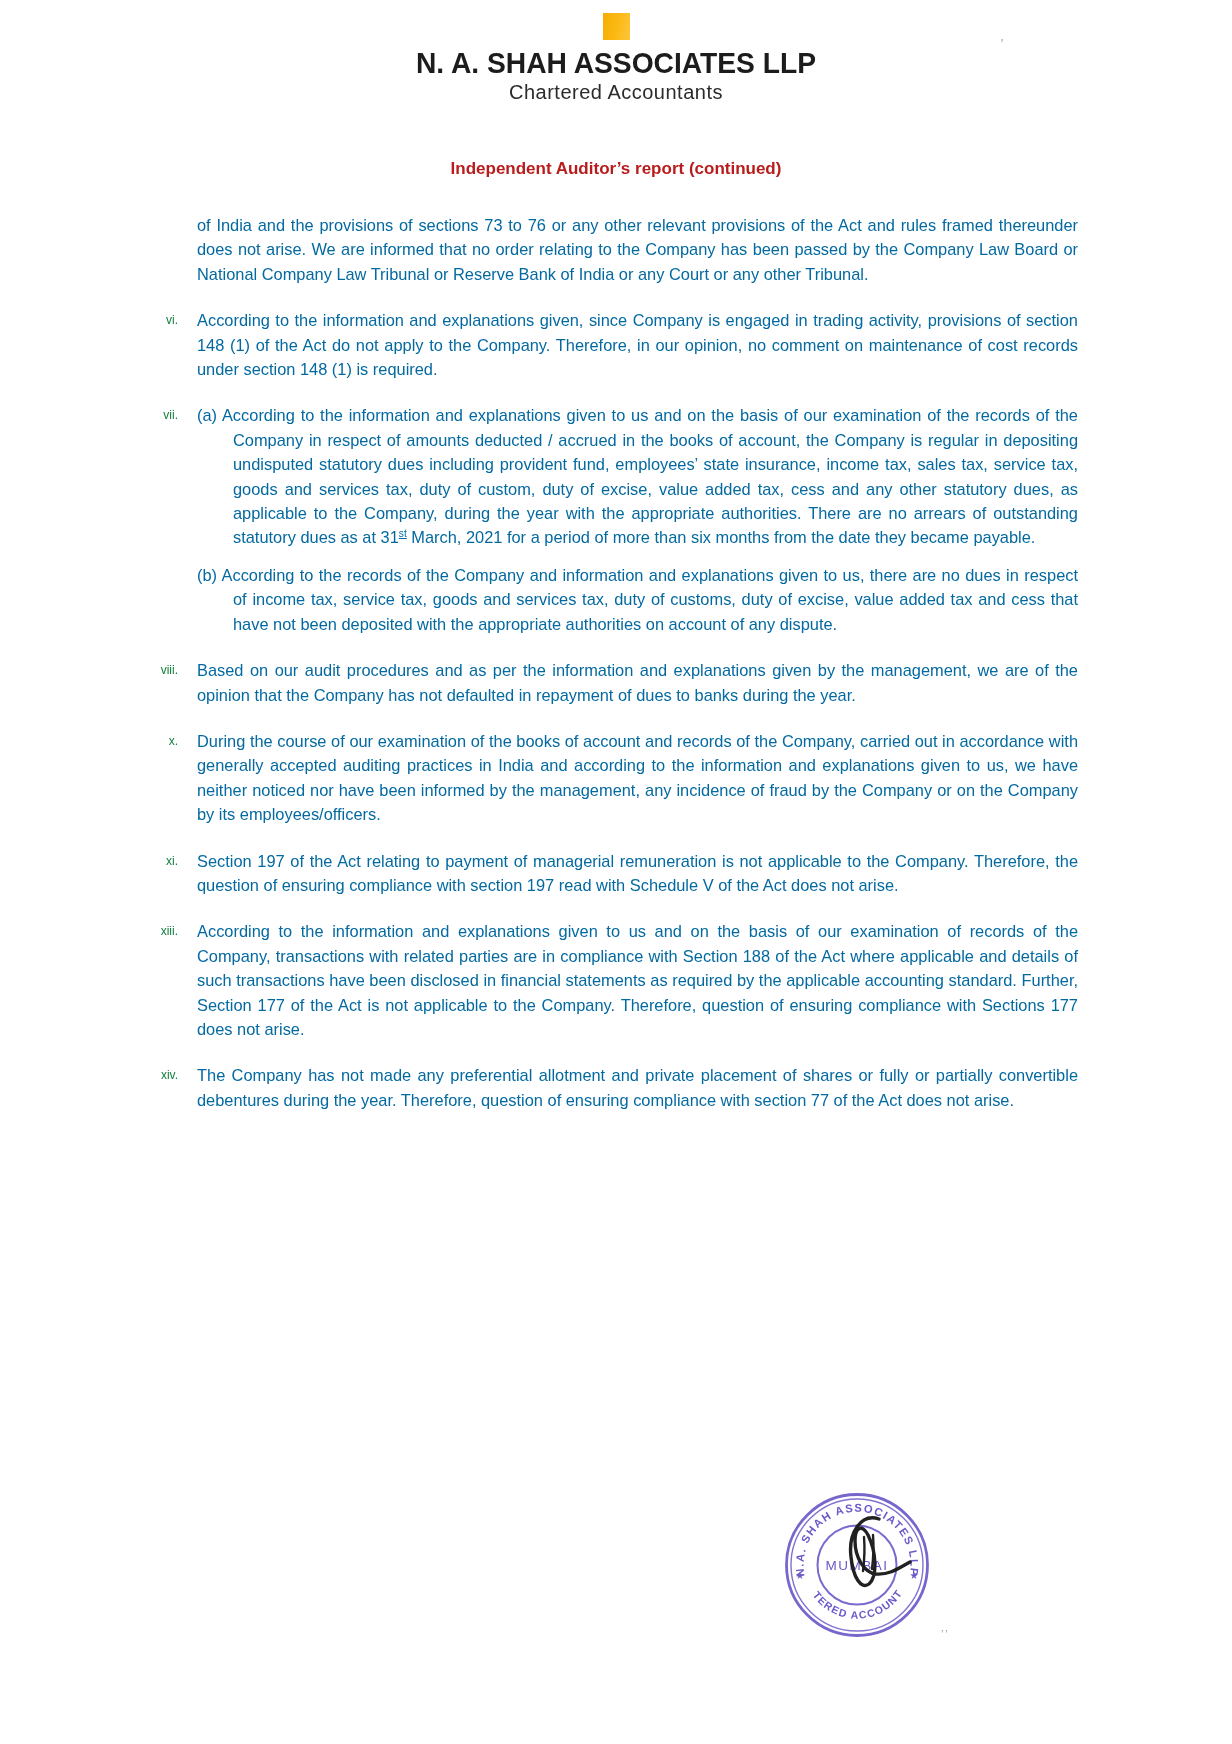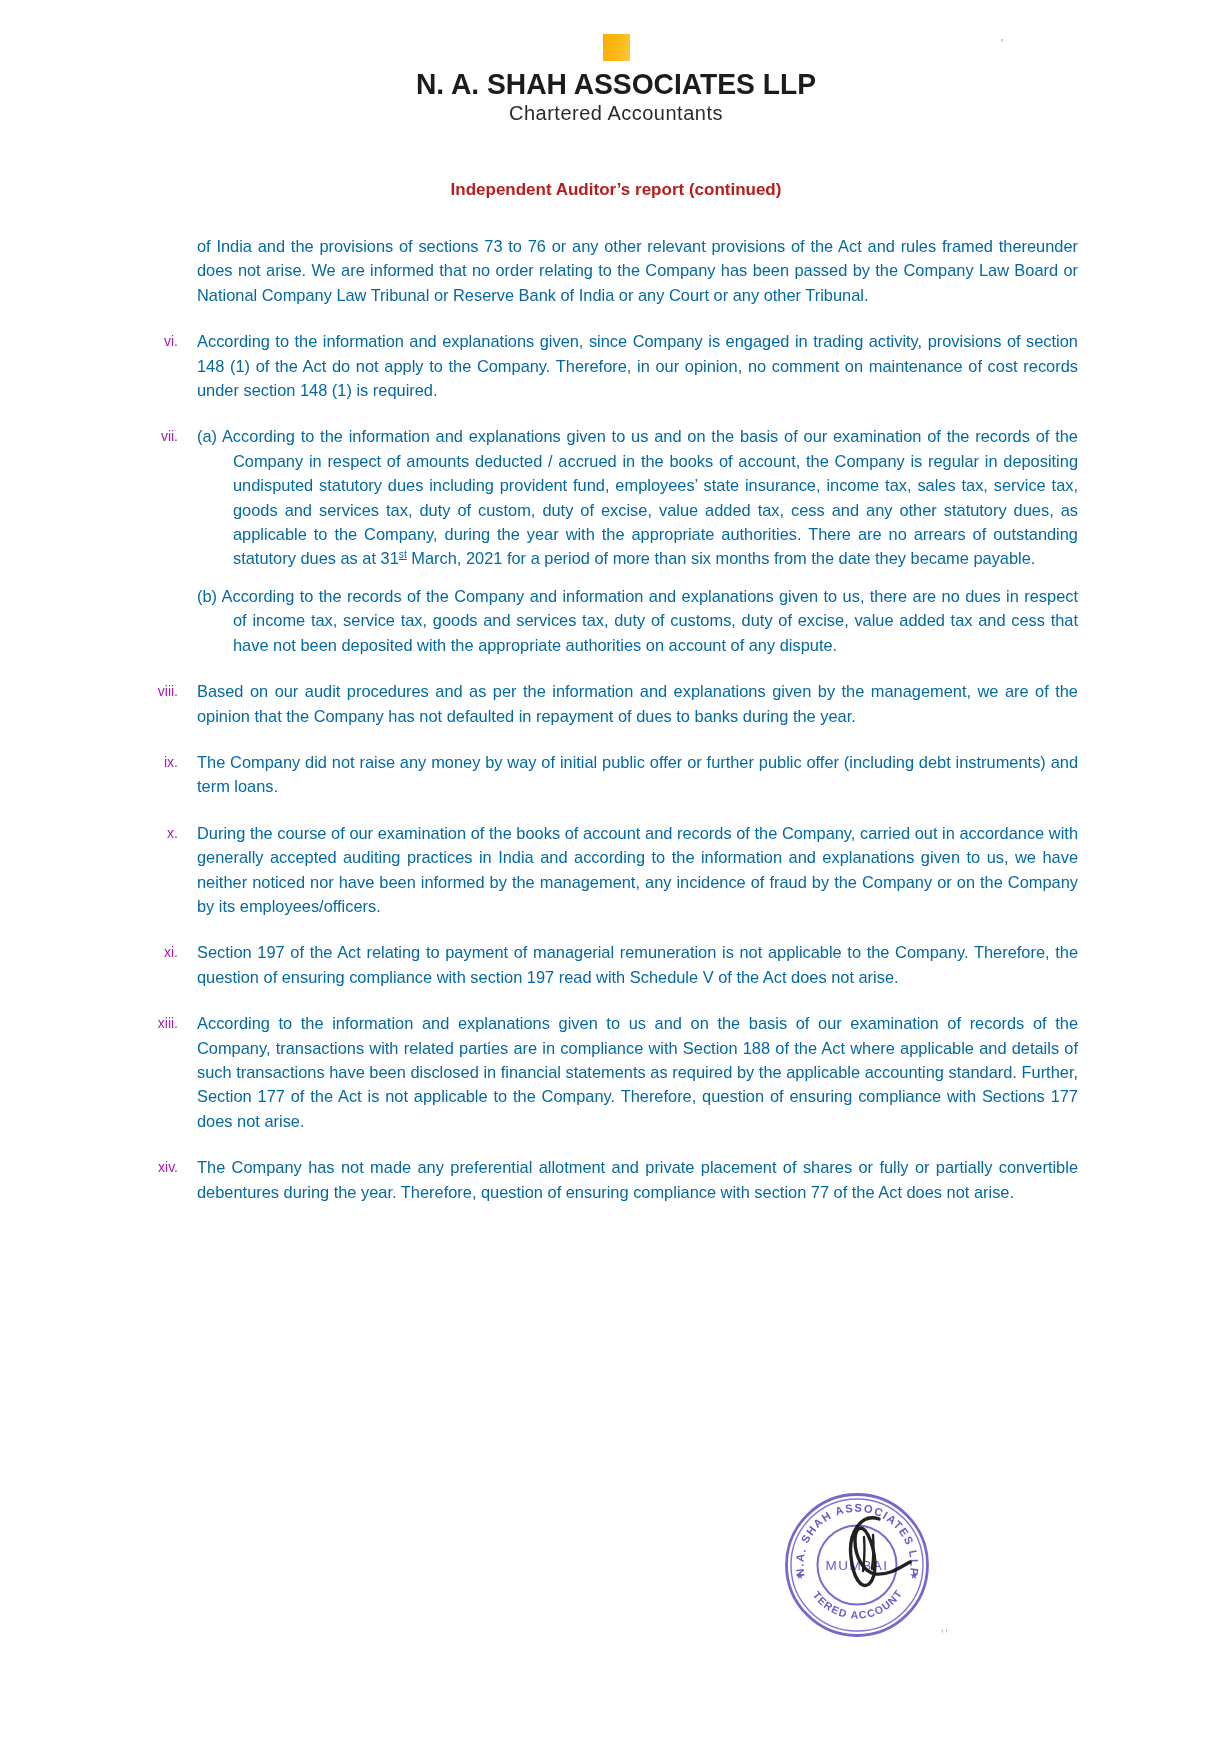--- a/index.html
+++ b/index.html
@@ -7,21 +7,21 @@
     position: relative;
     width: 1232px;
     height: 1744px;
     margin: 0 auto;
     background: #ffffff;
     font-family: "Liberation Sans", sans-serif;
     color: #333333;
     overflow: hidden;
   }
   
-  .header { padding-top: 34px; text-align: center; }
+  .header { padding-top: 13px; text-align: center; }
   .logo-square {
     width: 27px; height: 27px; margin: 0 auto;
     background: linear-gradient(100deg, #f7ac06 0%, #fcba14 55%, #fdc53e 100%);
   }
   .company-name {
     margin-top: 6px;
     font-size: 30px; line-height: 34px;
     font-weight: bold; color: #1c1c1c;
     letter-spacing: 0px;
     transform: scaleX(0.94);
@@ -35,22 +35,22 @@
     text-align: center;
     font-size: 17px; line-height: 25px;
     font-weight: bold; color: #b91c1c;
   }
   
   .content { margin: 32px 0 0 112px; width: 966px; }
   .row { display: flex; margin-bottom: 22px; }
   .num {
     flex: 0 0 66px; width: 66px;
     text-align: right;
-    font-size: 14px; line-height: 24.4px;
-    color: #a21caf;
+    font-size: 12px; line-height: 24.4px;
+    color: #15803d;
   }
   .para {
     flex: 1 1 auto;
     margin-left: 19px;
     font-size: 16.4px; line-height: 24.4px;
     text-align: justify;
     color: #0369a1;
   }
   .sub { padding-left: 36px; text-indent: -36px; }
   .sub + .sub { margin-top: 13px; }
@@ -97,24 +97,20 @@
         <div class="sub"><span>(a) </span><span>According to the information and explanations given to us and on the basis of our examination of the records of the Company in respect of amounts deducted / accrued in the books of account, the Company is regular in depositing undisputed statutory dues including provident fund, employees’ state insurance, income tax, sales tax, service tax, goods and services tax, duty of custom, duty of excise, value added tax, cess and any other statutory dues, as applicable to the Company, during the year with the appropriate authorities. There are no arrears of outstanding statutory dues as at 31</span><sup class="st">st</sup><span> March, 2021 for a period of more than six months from the date they became payable.</span></div>
         <div class="sub"><span>(b) </span><span>According to the records of the Company and information and explanations given to us, there are no dues in respect of income tax, service tax, goods and services tax, duty of customs, duty of excise, value added tax and cess that have not been deposited with the appropriate authorities on account of any dispute.</span></div>
       </div>
     </div>
 
     <div class="row">
       <div class="num">viii.</div>
       <div class="para">Based on our audit procedures and as per the information and explanations given by the management, we are of the opinion that the Company has not defaulted in repayment of dues to banks during the year.</div>
     </div>
 
-    <div class="row">
-      <div class="num">ix.</div>
-      <div class="para">The Company did not raise any money by way of initial public offer or further public offer (including debt instruments) and term loans.</div>
-    </div>
 
     <div class="row">
       <div class="num">x.</div>
       <div class="para">During the course of our examination of the books of account and records of the Company, carried out in accordance with generally accepted auditing practices in India and according to the information and explanations given to us, we have neither noticed nor have been informed by the management, any incidence of fraud by the Company or on the Company by its employees/officers.</div>
     </div>
 
     <div class="row">
       <div class="num">xi.</div>
       <div class="para">Section 197 of the Act relating to payment of managerial remuneration is not applicable to the Company. Therefore, the question of ensuring compliance with section 197 read with Schedule V of the Act does not arise.</div>
     </div>

